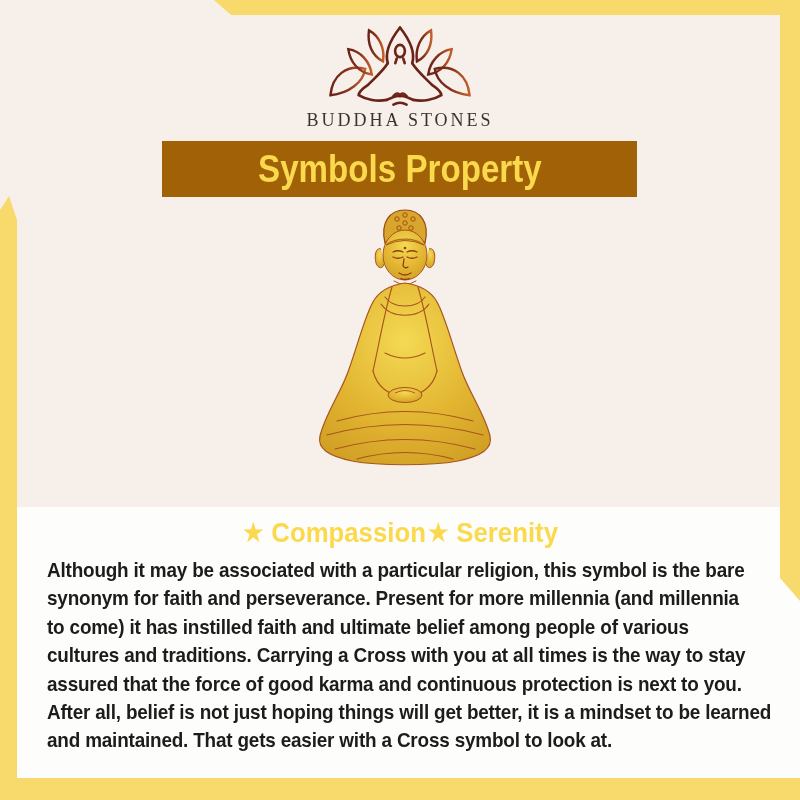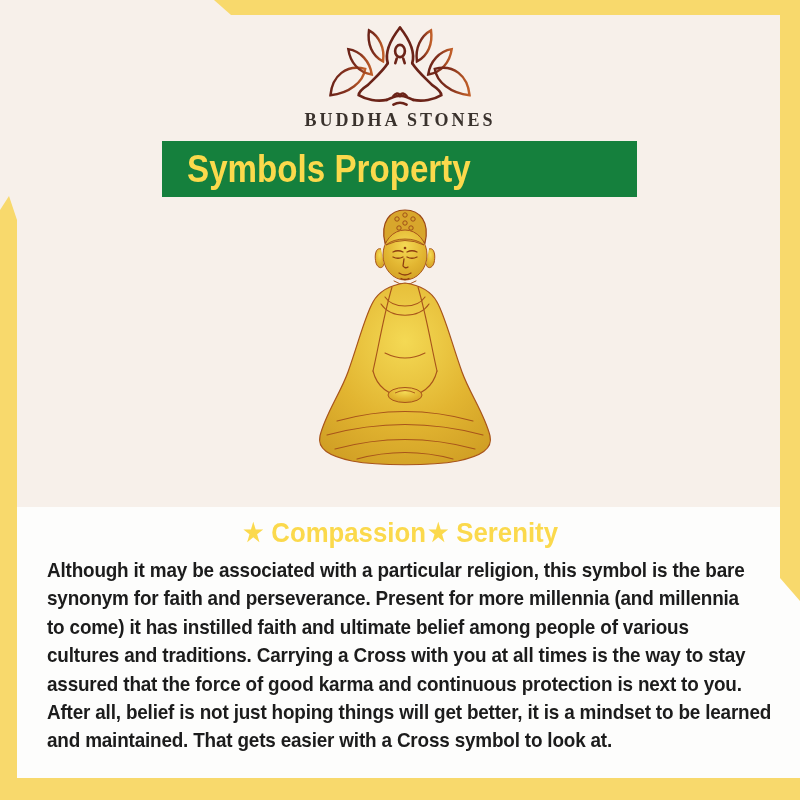--- a/index.html
+++ b/index.html
@@ -26,26 +26,26 @@
   }
   .bottom-ribbon{
     position:absolute;left:0;top:778px;width:800px;height:22px;
     background:#F8D96C;
   }
   
   .logo{position:absolute;left:318px;top:20px;width:164px;height:94px;}
   .brand-name{
     position:absolute;left:0;top:110px;width:800px;text-align:center;
     font-family:"Liberation Serif","DejaVu Serif",serif;
-    font-size:18px;letter-spacing:3px;color:#3A322D;font-weight:700;
+    font-size:18px;letter-spacing:3px;color:#3A322D;font-weight:400;
   }
   
   .headline-banner{
     position:absolute;left:162px;top:141px;width:475px;height:56px;
-    background:#15803d;text-align:left;line-height:56px;
+    background:#a16207;text-align:center;line-height:56px;
   }
   .headline-banner .title{
     display:inline-block;transform:scaleX(.85);transform-origin:50% 50%;
     font-size:39px;font-weight:bold;color:#FBD94C;letter-spacing:0;
     white-space:nowrap;
   }
   
   .buddha{position:absolute;left:297px;top:203px;width:216px;height:272px;}
   
   .label-banner{

